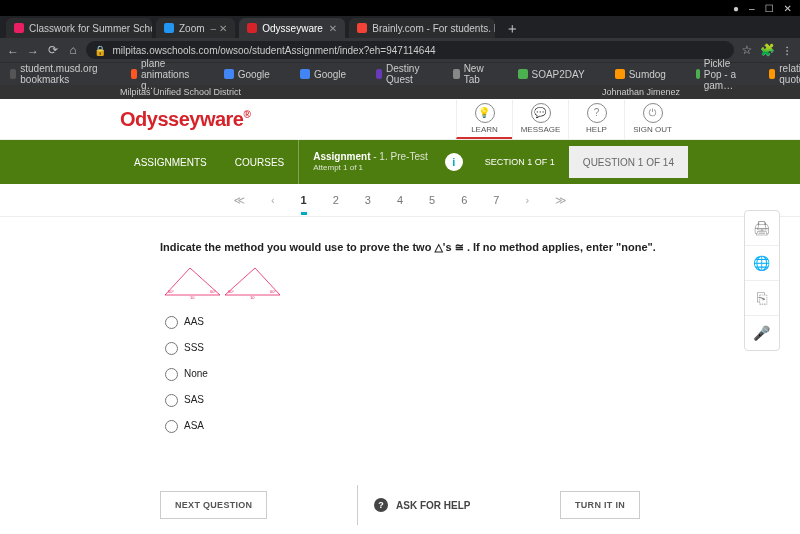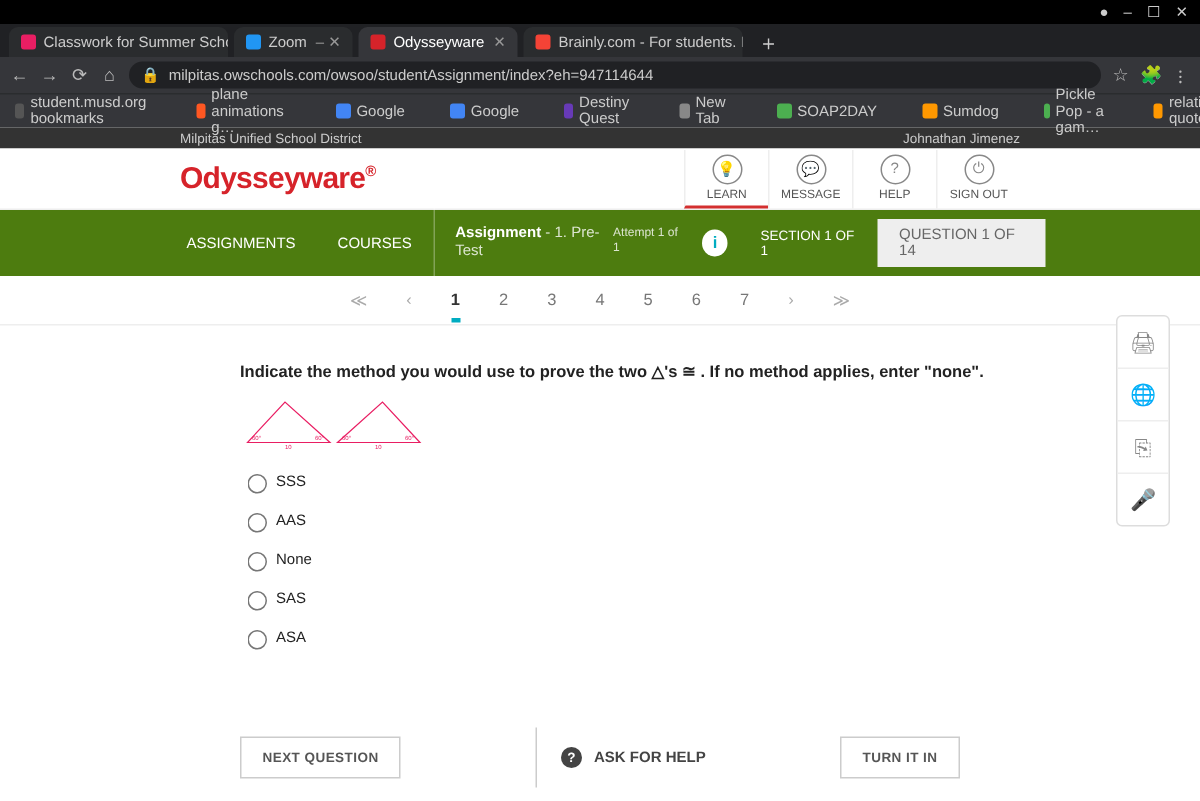--- a/index.html
+++ b/index.html
@@ -23,21 +23,21 @@
   .topinfo{background:#333;height:14px;color:#ccc;font-size:9px;display:flex;align-items:center;padding:0 120px;justify-content:space-between}
   .logobar{background:#fff;height:40px;border-bottom:1px solid #eee;display:flex;align-items:center;padding:0 120px;justify-content:space-between}
   .logo{color:#d6232a;font-weight:bold;font-size:20px;letter-spacing:-0.5px}
   .logo .reg{font-size:10px;vertical-align:super}
   .toolbtns{display:flex}
   .toolbtn{width:55px;text-align:center;font-size:8px;color:#555;border-left:1px solid #eee;padding:3px 0}
   .toolbtn.active{border-bottom:2px solid #d32f2f}
   .toolbtn .tico{width:18px;height:18px;margin:0 auto 2px;border:1px solid #888;border-radius:50%;display:flex;align-items:center;justify-content:center;font-size:10px;color:#888}
   .cyanbar{background:#4d7c0f;height:44px;display:flex;align-items:center;color:#fff;font-size:10px}
   .cyanbar .lnk{padding:0 14px}
-  .cyanbar .assign{border-left:1px solid rgba(255,255,255,0.3);padding:20px 14px;display:flex;flex-direction:row;line-height:1.2}
+  .cyanbar .assign{border-left:1px solid rgba(255,255,255,0.3);padding:20px 14px;display:flex;flex-direction:column;line-height:1.2}
   .cyanbar .info{width:18px;height:18px;border-radius:50%;background:#fff;color:#00acc1;display:flex;align-items:center;justify-content:center;font-weight:bold;font-size:11px;margin-right:8px}
   .cyanbar .sec{padding:0 14px;font-size:9px}
   .cyanbar .qbox{background:#eee;color:#666;padding:0 14px;height:32px;display:flex;align-items:center;font-size:10px}
   .pager{height:32px;border-bottom:1px solid #eee;display:flex;align-items:center;justify-content:center;gap:26px;color:#777;font-size:11px}
   .pager .cur{color:#333;font-weight:bold;border-bottom:3px solid #00acc1;padding-bottom:6px;margin-bottom:-8px}
   .pager .arrow{color:#aaa}
   .content{position:relative;padding:24px 120px 0 160px}
   .prompt{font-size:11px;font-weight:bold;color:#222;margin-bottom:6px}
   .triimg{width:130px;height:40px}
   .opts{margin-top:10px;font-size:10px}
@@ -208,25 +208,25 @@
       <text x="8" y="33" font-size="4" fill="#e91e63">60°</text>
       <text x="50" y="33" font-size="4" fill="#e91e63">60°</text>
       <text x="68" y="33" font-size="4" fill="#e91e63">60°</text>
       <text x="110" y="33" font-size="4" fill="#e91e63">60°</text>
       <text x="30" y="39" font-size="4" fill="#e91e63">10</text>
       <text x="90" y="39" font-size="4" fill="#e91e63">10</text>
     </svg>
     <div class="opts" id="opts">
         <label class="opt">
           <input type="radio" name="ans" style="">
+          <span>AAS</span>
+        </label>
+        <label class="opt">
+          <input type="radio" name="ans" style="">
           <span>SSS</span>
-        </label>
-        <label class="opt">
-          <input type="radio" name="ans" style="">
-          <span>AAS</span>
         </label>
         <label class="opt">
           <input type="radio" name="ans" style="">
           <span>None</span>
         </label>
         <label class="opt">
           <input type="radio" name="ans" style="">
           <span>SAS</span>
         </label>
         <label class="opt">

